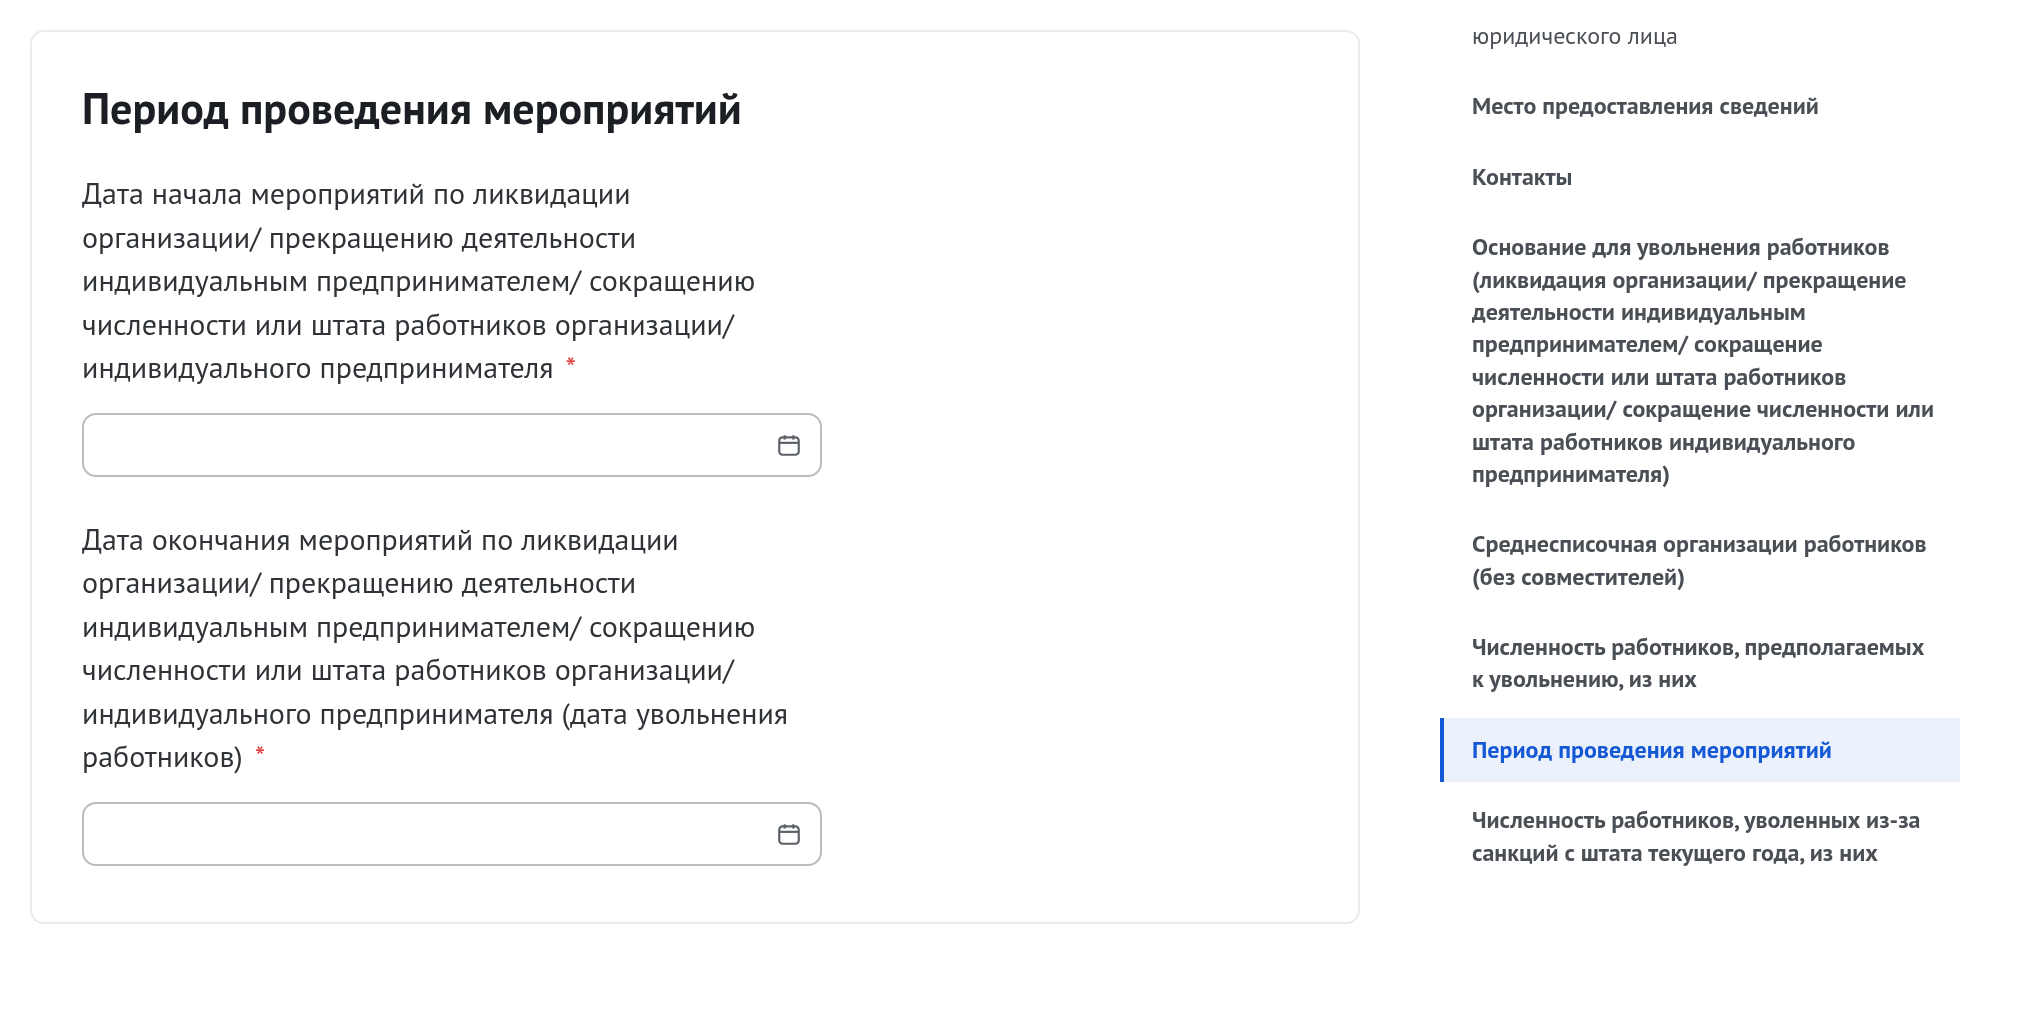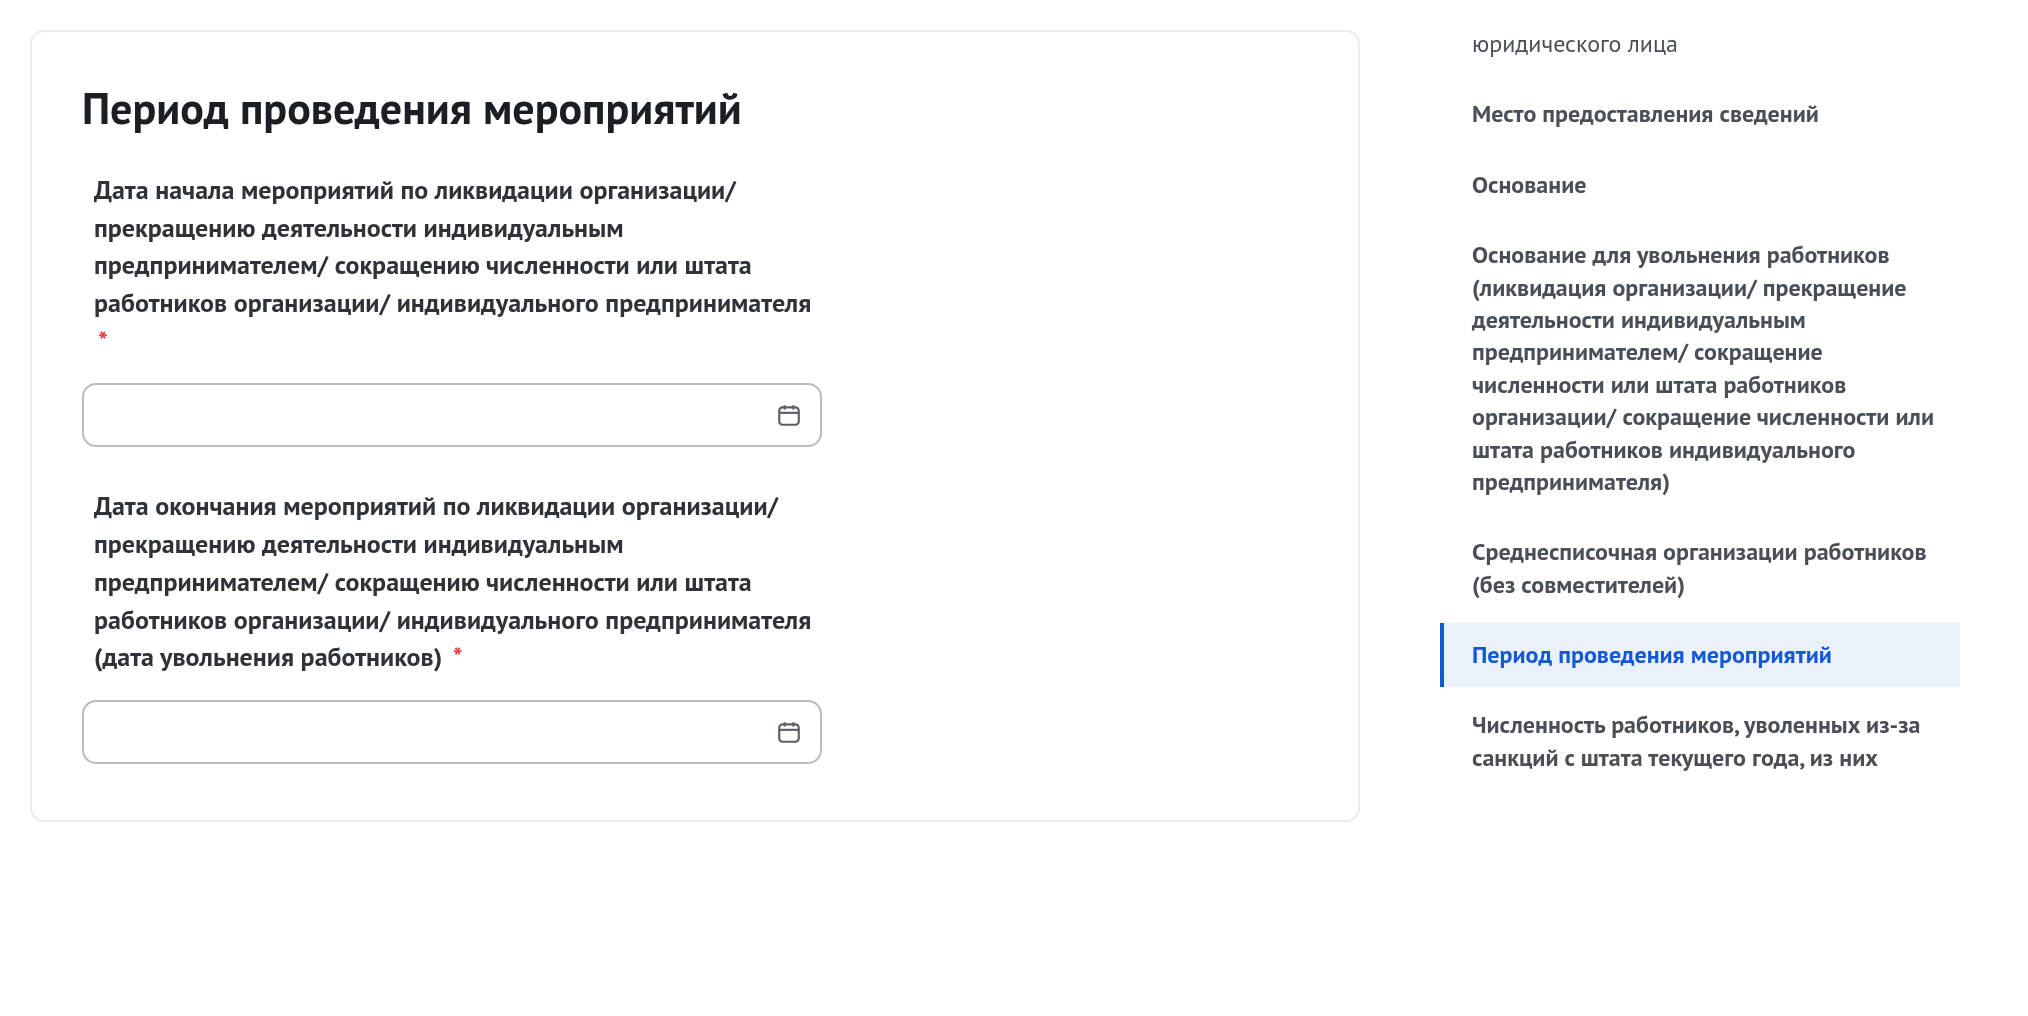--- a/index.html
+++ b/index.html
@@ -32,26 +32,25 @@
     font-size: 44px;
     font-weight: 700;
     color: #1b1e22;
     line-height: 1.25;
   }
   .field {
     margin-bottom: 40px;
   }
   .field:last-child { margin-bottom: 0; }
   .field-label {
-    font-size: 26px;
+    font-size: 30px;
     line-height: 1.45;
     color: #2f3337;
     max-width: 720px;
-    font-weight: 700;
-    margin-left: 12px;
+    font-weight: 400;
   }
   .req {
     color: #e03c3c;
     margin-left: 4px;
   }
   .date-input-wrap {
     margin-top: 24px;
     position: relative;
     width: 740px;
   }
@@ -74,21 +73,21 @@
     width: 26px;
     height: 26px;
     color: #5b6066;
     pointer-events: none;
   }
 
   
   .sidenav {
     margin-left: 80px;
     width: 520px;
-    padding-top: 12px;
+    padding-top: 4px;
   }
   .nav-item {
     display: block;
     padding: 16px 24px 16px 28px;
     font-size: 24px;
     line-height: 1.35;
     color: #4a4f55;
     border-left: 4px solid transparent;
     cursor: pointer;
     box-sizing: border-box;
@@ -136,19 +135,20 @@
           <line x1="8" y1="3" x2="8" y2="7"></line>
           <line x1="16" y1="3" x2="16" y2="7"></line>
         </svg>
       </div>
     </div>
   </div>
 
   <nav class="sidenav">
     <a class="nav-item">юридического лица</a>
     <a class="nav-item">Место предоставления сведений</a>
-    <a class="nav-item">Основание</a>
+    <a class="nav-item">Контакты</a>
     <a class="nav-item">Основание для увольнения работников (ликвидация организации/ прекращение деятельности индивидуальным предпринимателем/ сокращение численности или штата работников организации/ сокращение численности или штата работников индивидуального предпринимателя)</a>
     <a class="nav-item">Среднесписочная организации работников (без совместителей)</a>
+    <a class="nav-item">Численность работников, предполагаемых к увольнению, из них</a>
     <a class="nav-item active">Период проведения мероприятий</a>
     <a class="nav-item">Численность работников, уволенных из-за санкций с штата текущего года, из них</a>
   </nav>
 </div>
 
 </body></html>

